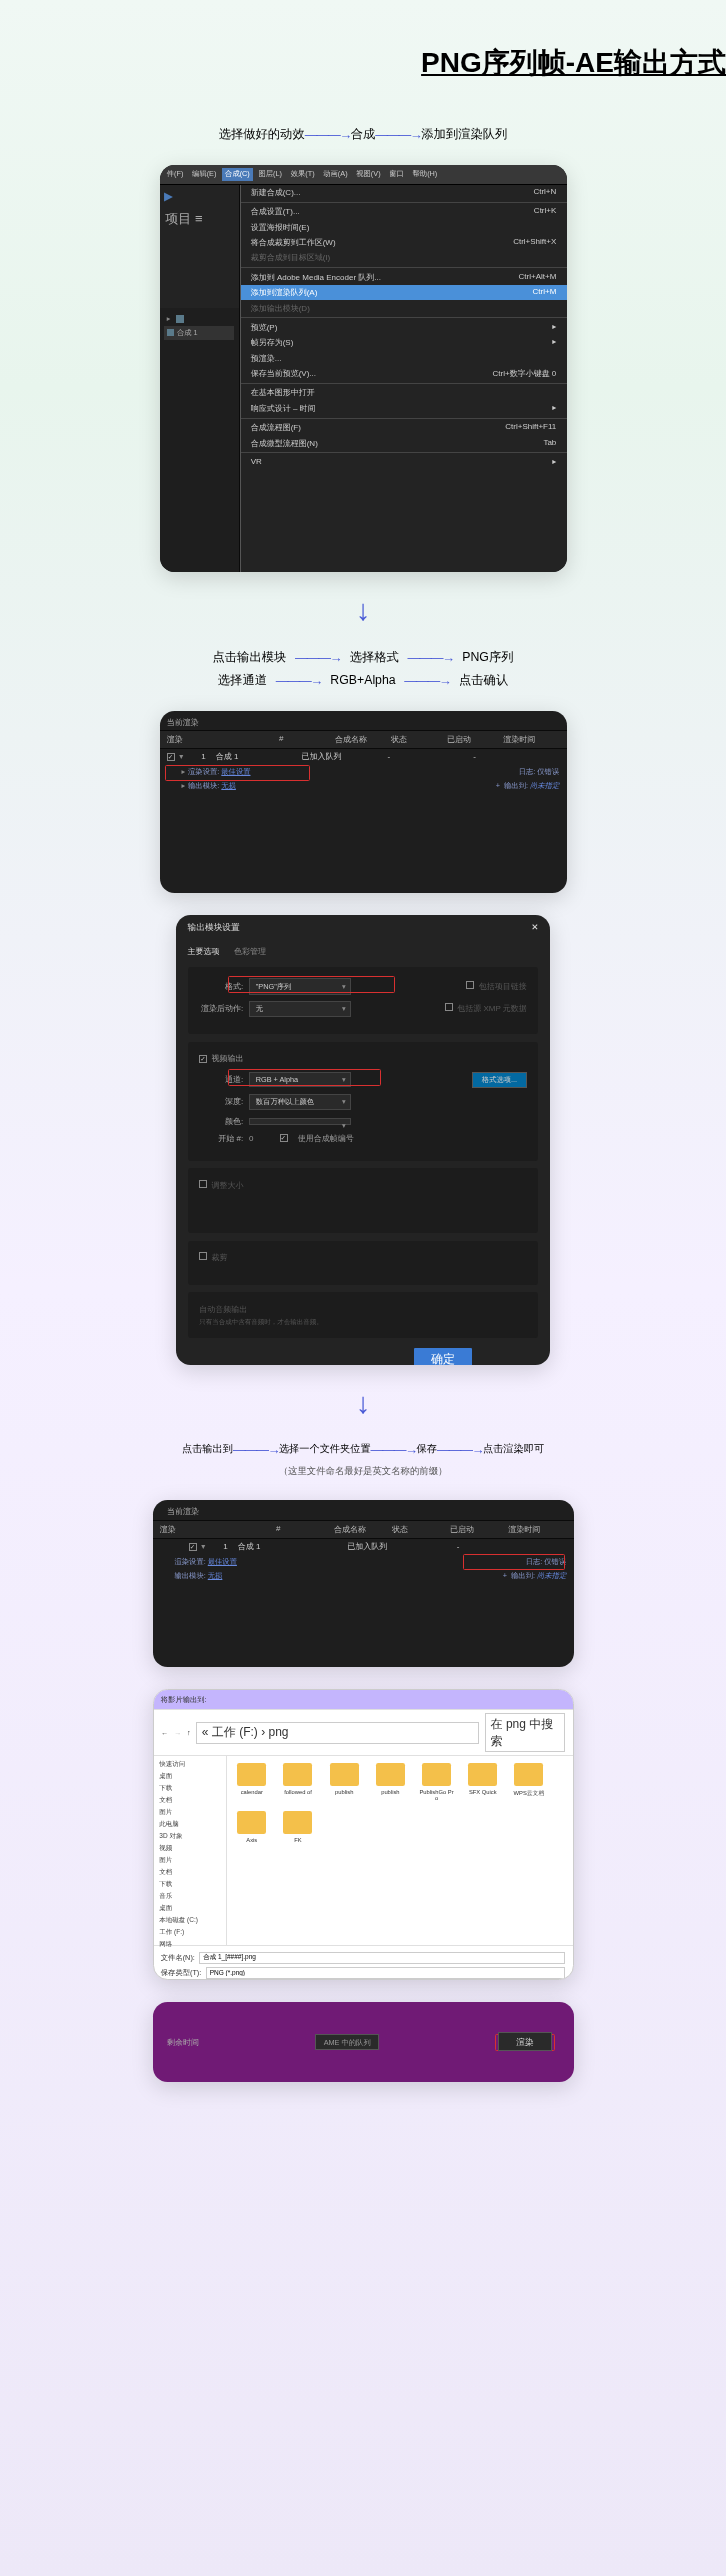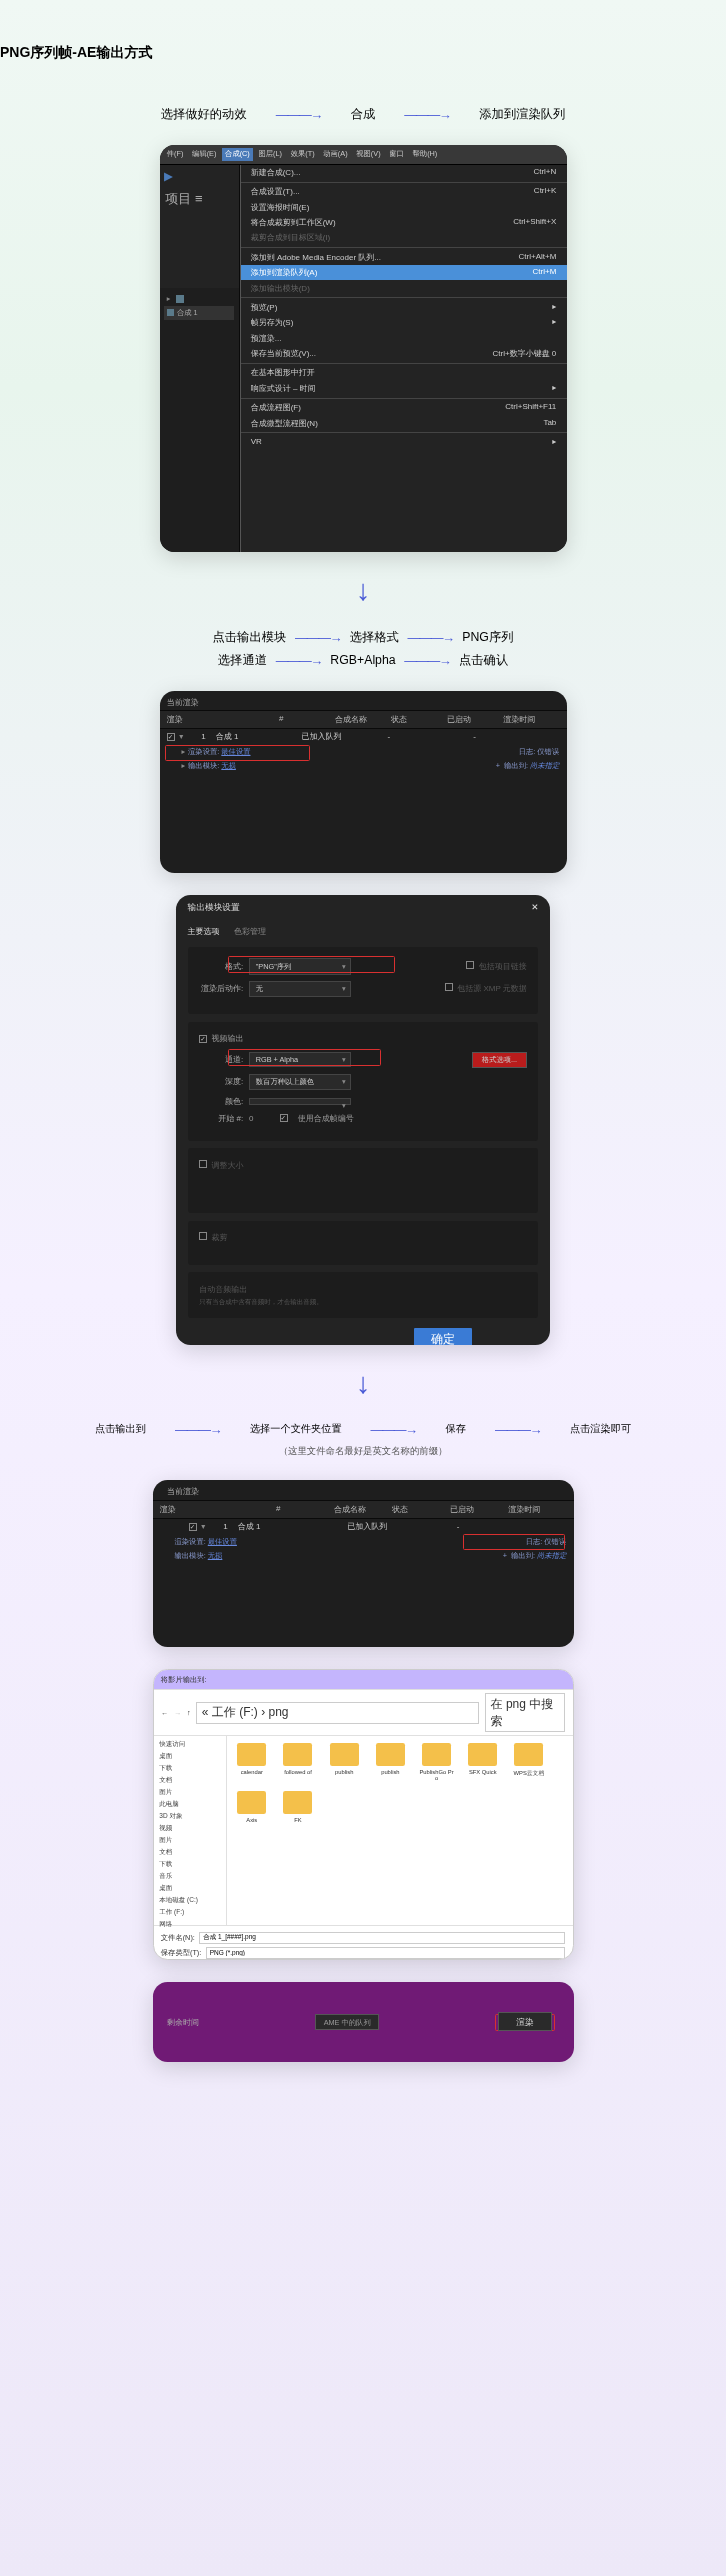--- a/index.html
+++ b/index.html
@@ -4,22 +4,22 @@
 <style>
   * { margin: 0; padding: 0; box-sizing: border-box; }
   body {
     font-family: "Microsoft YaHei", "PingFang SC", sans-serif;
     background: linear-gradient(180deg, #f0f8f4 0%, #e8f5ed 15%, #f5f0ff 50%, #ede8f8 100%);
     width: 726px;
     min-height: 2576px;
     padding: 44px 0;
   }
   .container { width: 726px; margin: 0 auto; }
-  .title { text-align: left; font-size: 14px; font-weight: bold; color: #000; margin-bottom: 44px; }
-  .flow-row { display: flex; align-items: center; justify-content: center; gap: 29px; font-size: 12.3px; color: #000; margin-bottom: 7.3px; }
+  .title { text-align: right; font-size: 28px; font-weight: bold; color: #000; margin-bottom: 44px; text-decoration: underline; }
+  .flow-row { display: flex; align-items: center; justify-content: center; gap: 0; font-size: 12.3px; color: #000; margin-bottom: 7.3px; }
   .flow-row.tight { gap: 8.7px; margin-bottom: 5.8px; }
   .flow-row.small { font-size: 10.2px; }
   .arrow-h { color: #4a5bd6; font-size: 13px; letter-spacing: -1.5px; }
   .arrow-v { display: block; text-align: center; font-size: 29px; color: #4a5bd6; margin: 22px 0; font-weight: 300; }
   
   
   .shot { position: relative; margin: 22px auto; border-radius: 14.5px; overflow: hidden; box-shadow: 0 5.8px 22px rgba(0,0,0,0.15); }
   .shot1 { width: 407px; height: 407px; background: #1e1e1e; }
   .shot1-menubar { background: #383838; color: #ccc; font-size: 7.3px; padding: 2.9px 4.4px; display: flex; gap: 2.9px; border-bottom: 0.7px solid #000;}
   .shot1-menubar span { padding: 1.5px 2.9px; }
@@ -55,21 +55,21 @@
   
   .shot3 { width: 374px; height: 450px; background: #232323; color: #999; font-size: 8px; padding: 7.3px 11.6px; }
   .shot3-title { color: #ddd; font-size: 8.7px; display: flex; justify-content: space-between; margin-bottom: 11.6px; }
   .shot3-tabs { display: flex; gap: 14.5px; color: #888; margin-bottom: 10.2px; }
   .shot3-tabs .on { color: #ddd; }
   .shot3-panel { background: #1c1c1c; padding: 11.6px; border-radius: 2.9px; margin-bottom: 7.3px; }
   .shot3-field { display: flex; align-items: center; gap: 5.8px; margin-bottom: 5.8px; }
   .shot3-label { width: 44px; text-align: right; color: #aaa; }
   .shot3-select { background: #2a2a2a; border: 0.7px solid #444; color: #ccc; padding: 2.2px 14.5px 2.2px 5.8px; min-width: 102px; position: relative; font-size: 7.3px; }
   .shot3-select::after { content: "▾"; position: absolute; right: 4.4px; color: #888; }
-  .shot3-btn { background: #b91c1c; border: 0.7px solid #555; color: #ccc; padding: 2.2px 8.7px; font-size: 7.3px; }
+  .shot3-btn { background: #0369a1; border: 0.7px solid #555; color: #ccc; padding: 2.2px 8.7px; font-size: 7.3px; }
   .shot3-bottom { display: flex; justify-content: flex-end; gap: 7.3px; margin-top: 10.2px; }
   .shot3-bottom .ok { background: #3a7bd5; color: #fff; padding: 2.9px 17.4px; border-radius: 1px; font-size: 12px; }
   .shot3-bottom .cancel { background: #4d7c0f; color: #ccc; padding: 2.9px 17.4px; border-radius: 2.2px; font-size: 12px; margin-top: 25px; }
   .shot3-dim { color: #555; }
 
   
   .shot4 { width: 421px; height: 167px; background: #1e1e1e; }
 
   
   .shot5 { width: 421px; height: 291px; background: #fff; color: #333; font-size: 7.3px; border: 0.7px solid #ccc; }

